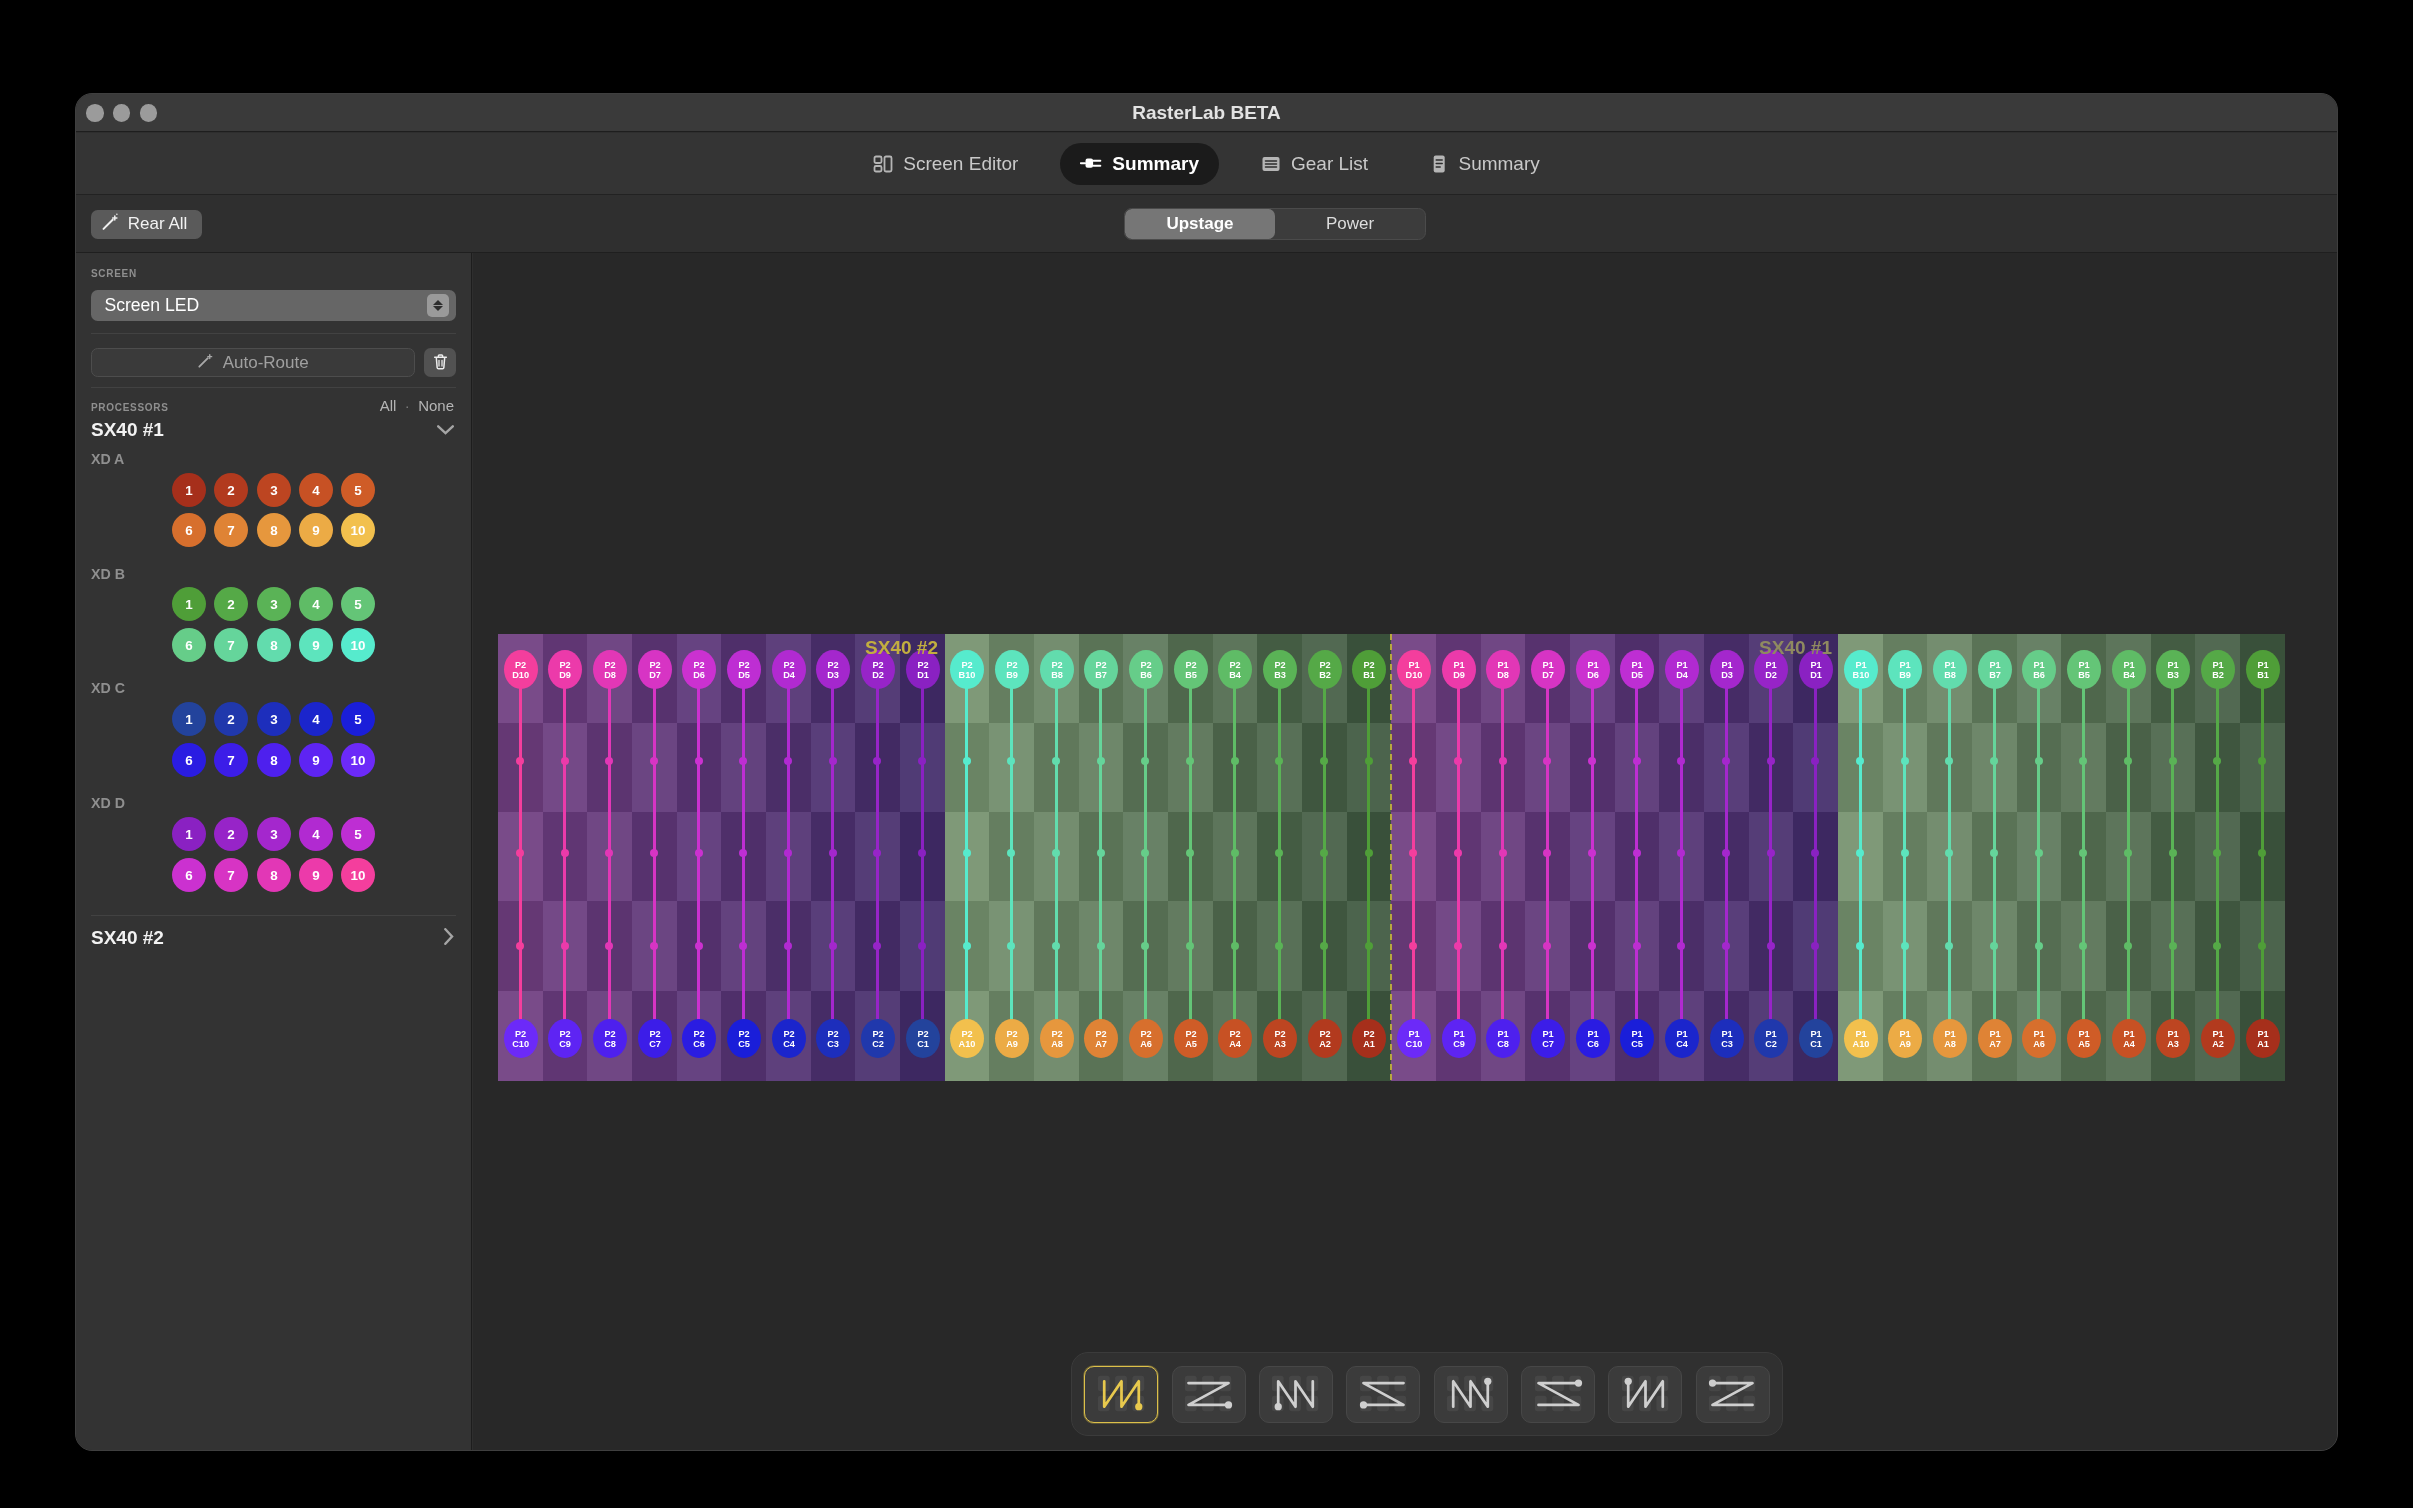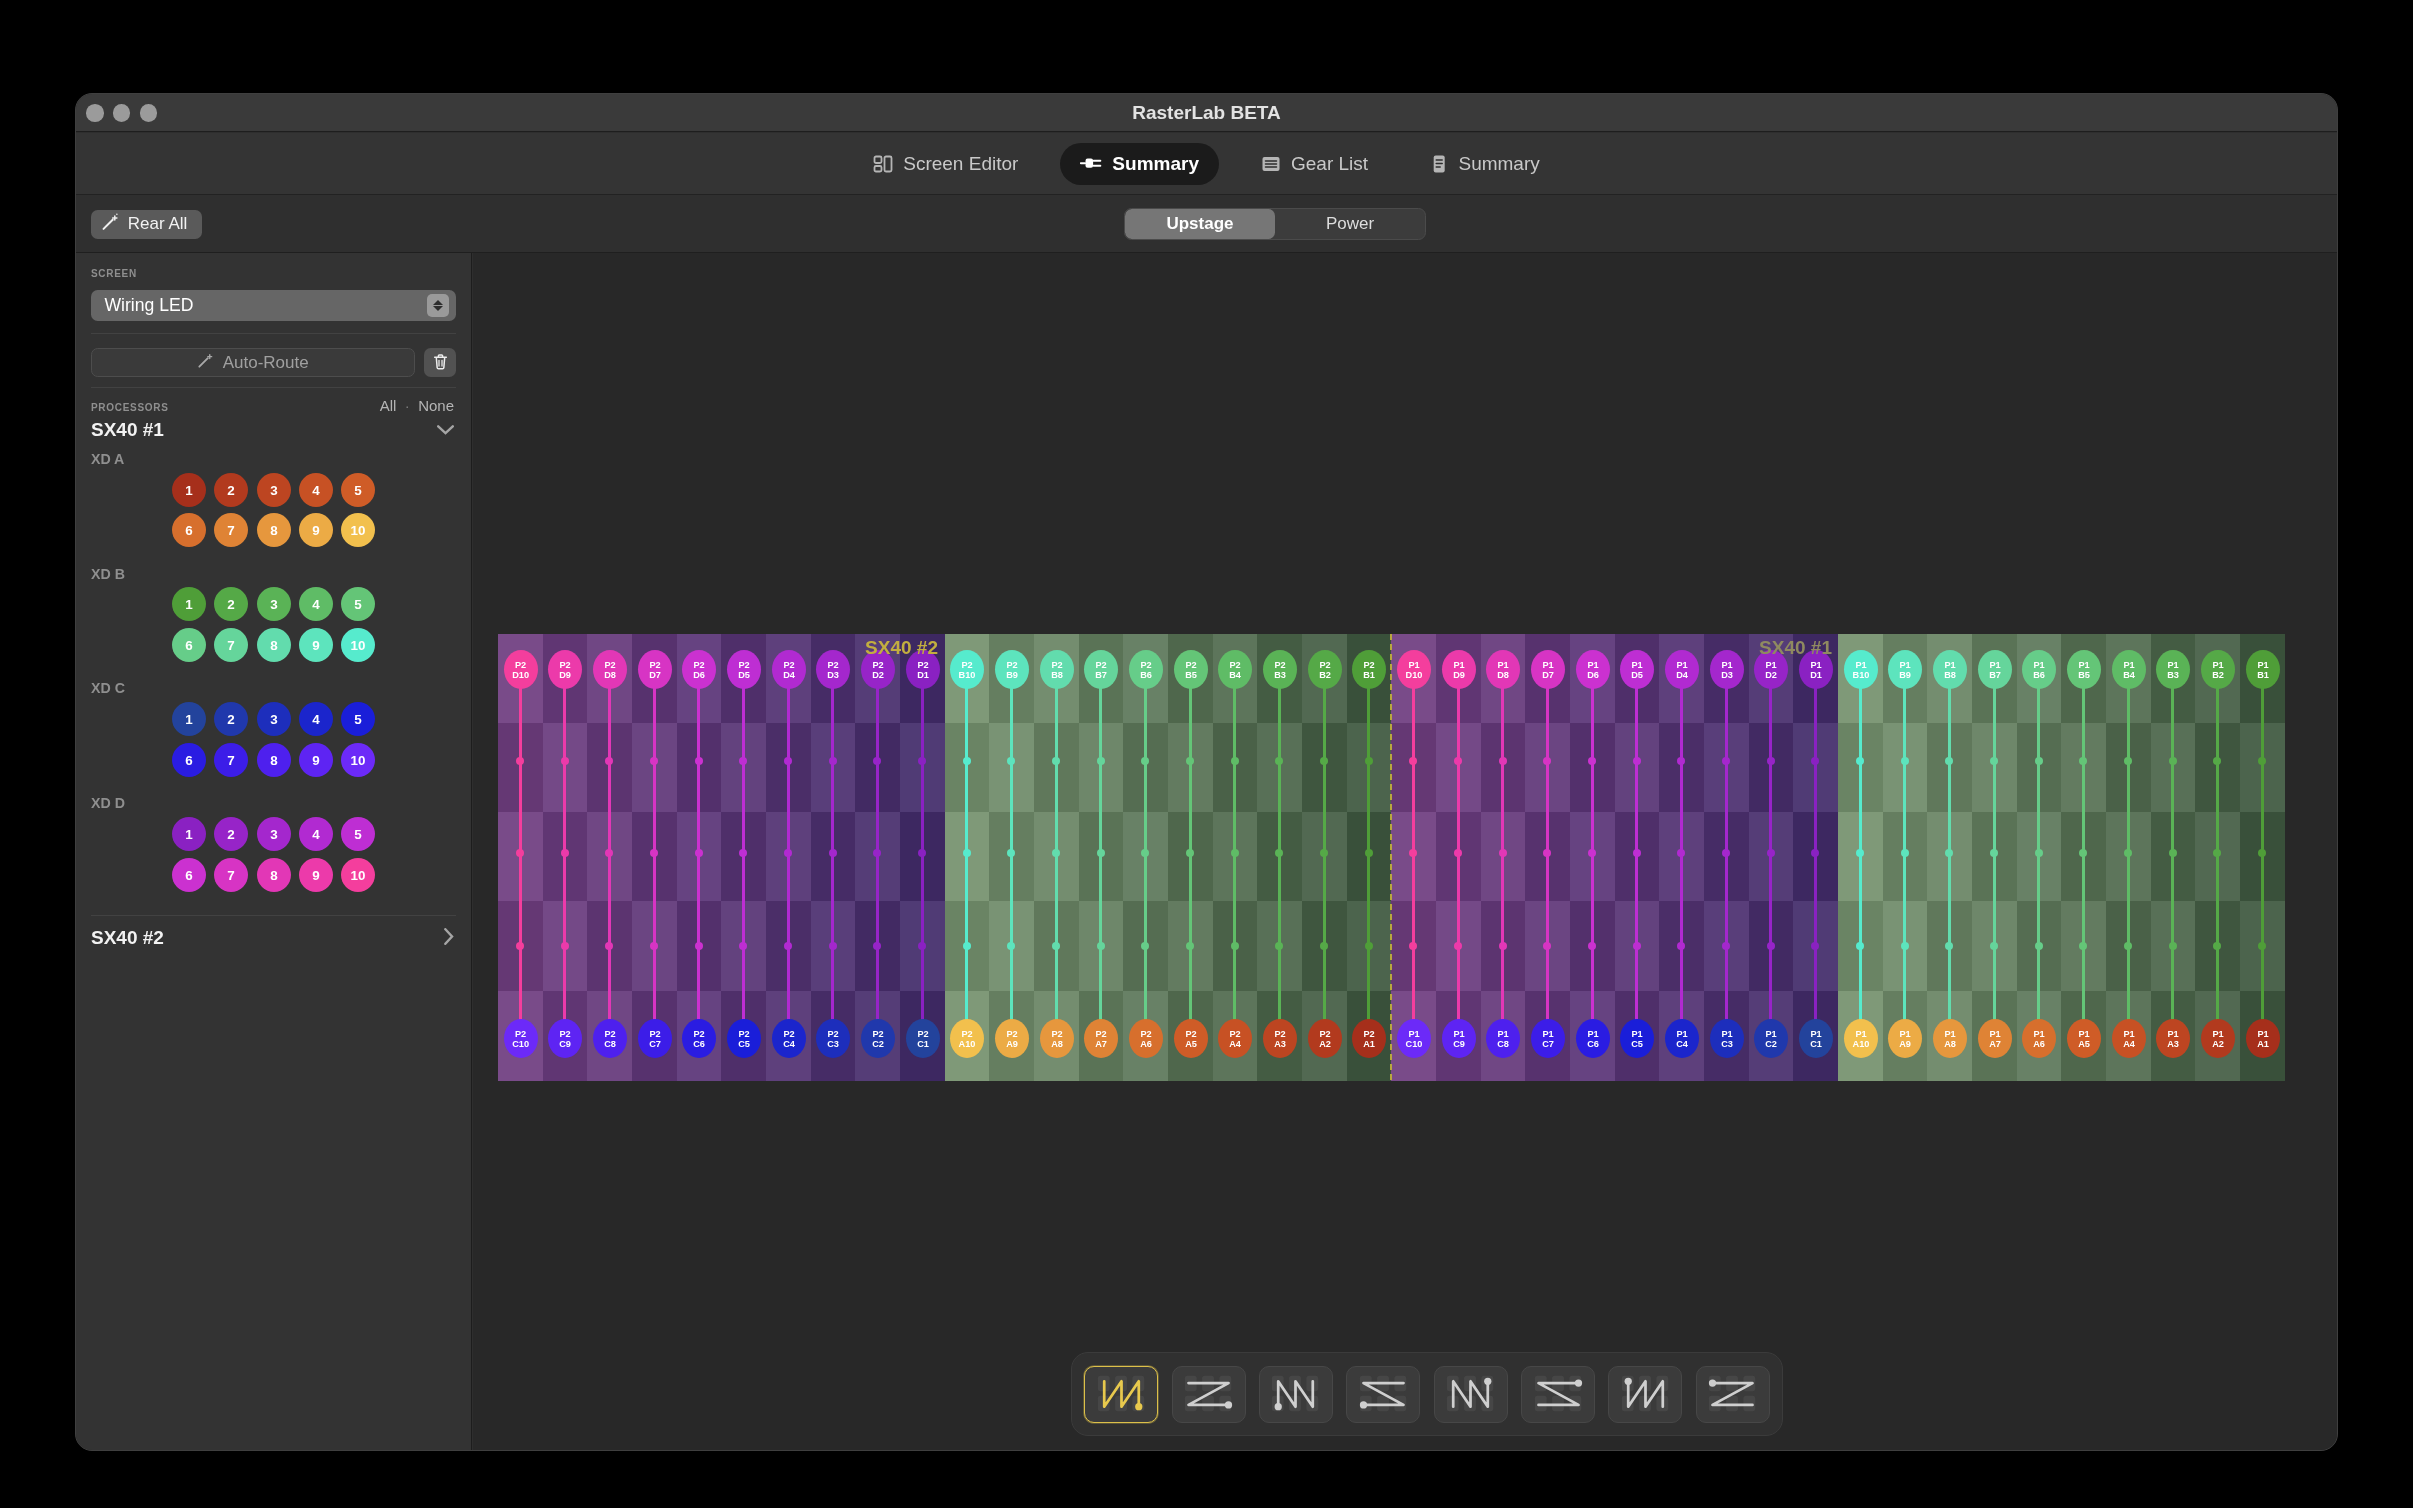--- a/index.html
+++ b/index.html
@@ -160,21 +160,21 @@
     </div>
     <div class="seg">
       <div class="segbtn active">Upstage</div>
       <div class="segbtn">Power</div>
     </div>
   </div>
 
   <div class="sidebar">
     <div class="side-label screen-label">SCREEN</div>
     <div class="screen-select">
-      <span class="grow">Wiring LED</span>
+      <span class="grow">Screen LED</span>
       <span class="stepper">
           <i class="up"></i>
           <i class="dn"></i>
         </span>
     </div>
     <div class="divider" style="top:80px"></div>
     <div class="autoroute">
       <span>
         <svg width="17" height="17" viewBox="0 0 22 22">
             <path d="M3 19 L14 8" stroke="#a8a8a8" stroke-width="2.4" stroke-linecap="round"></path>

